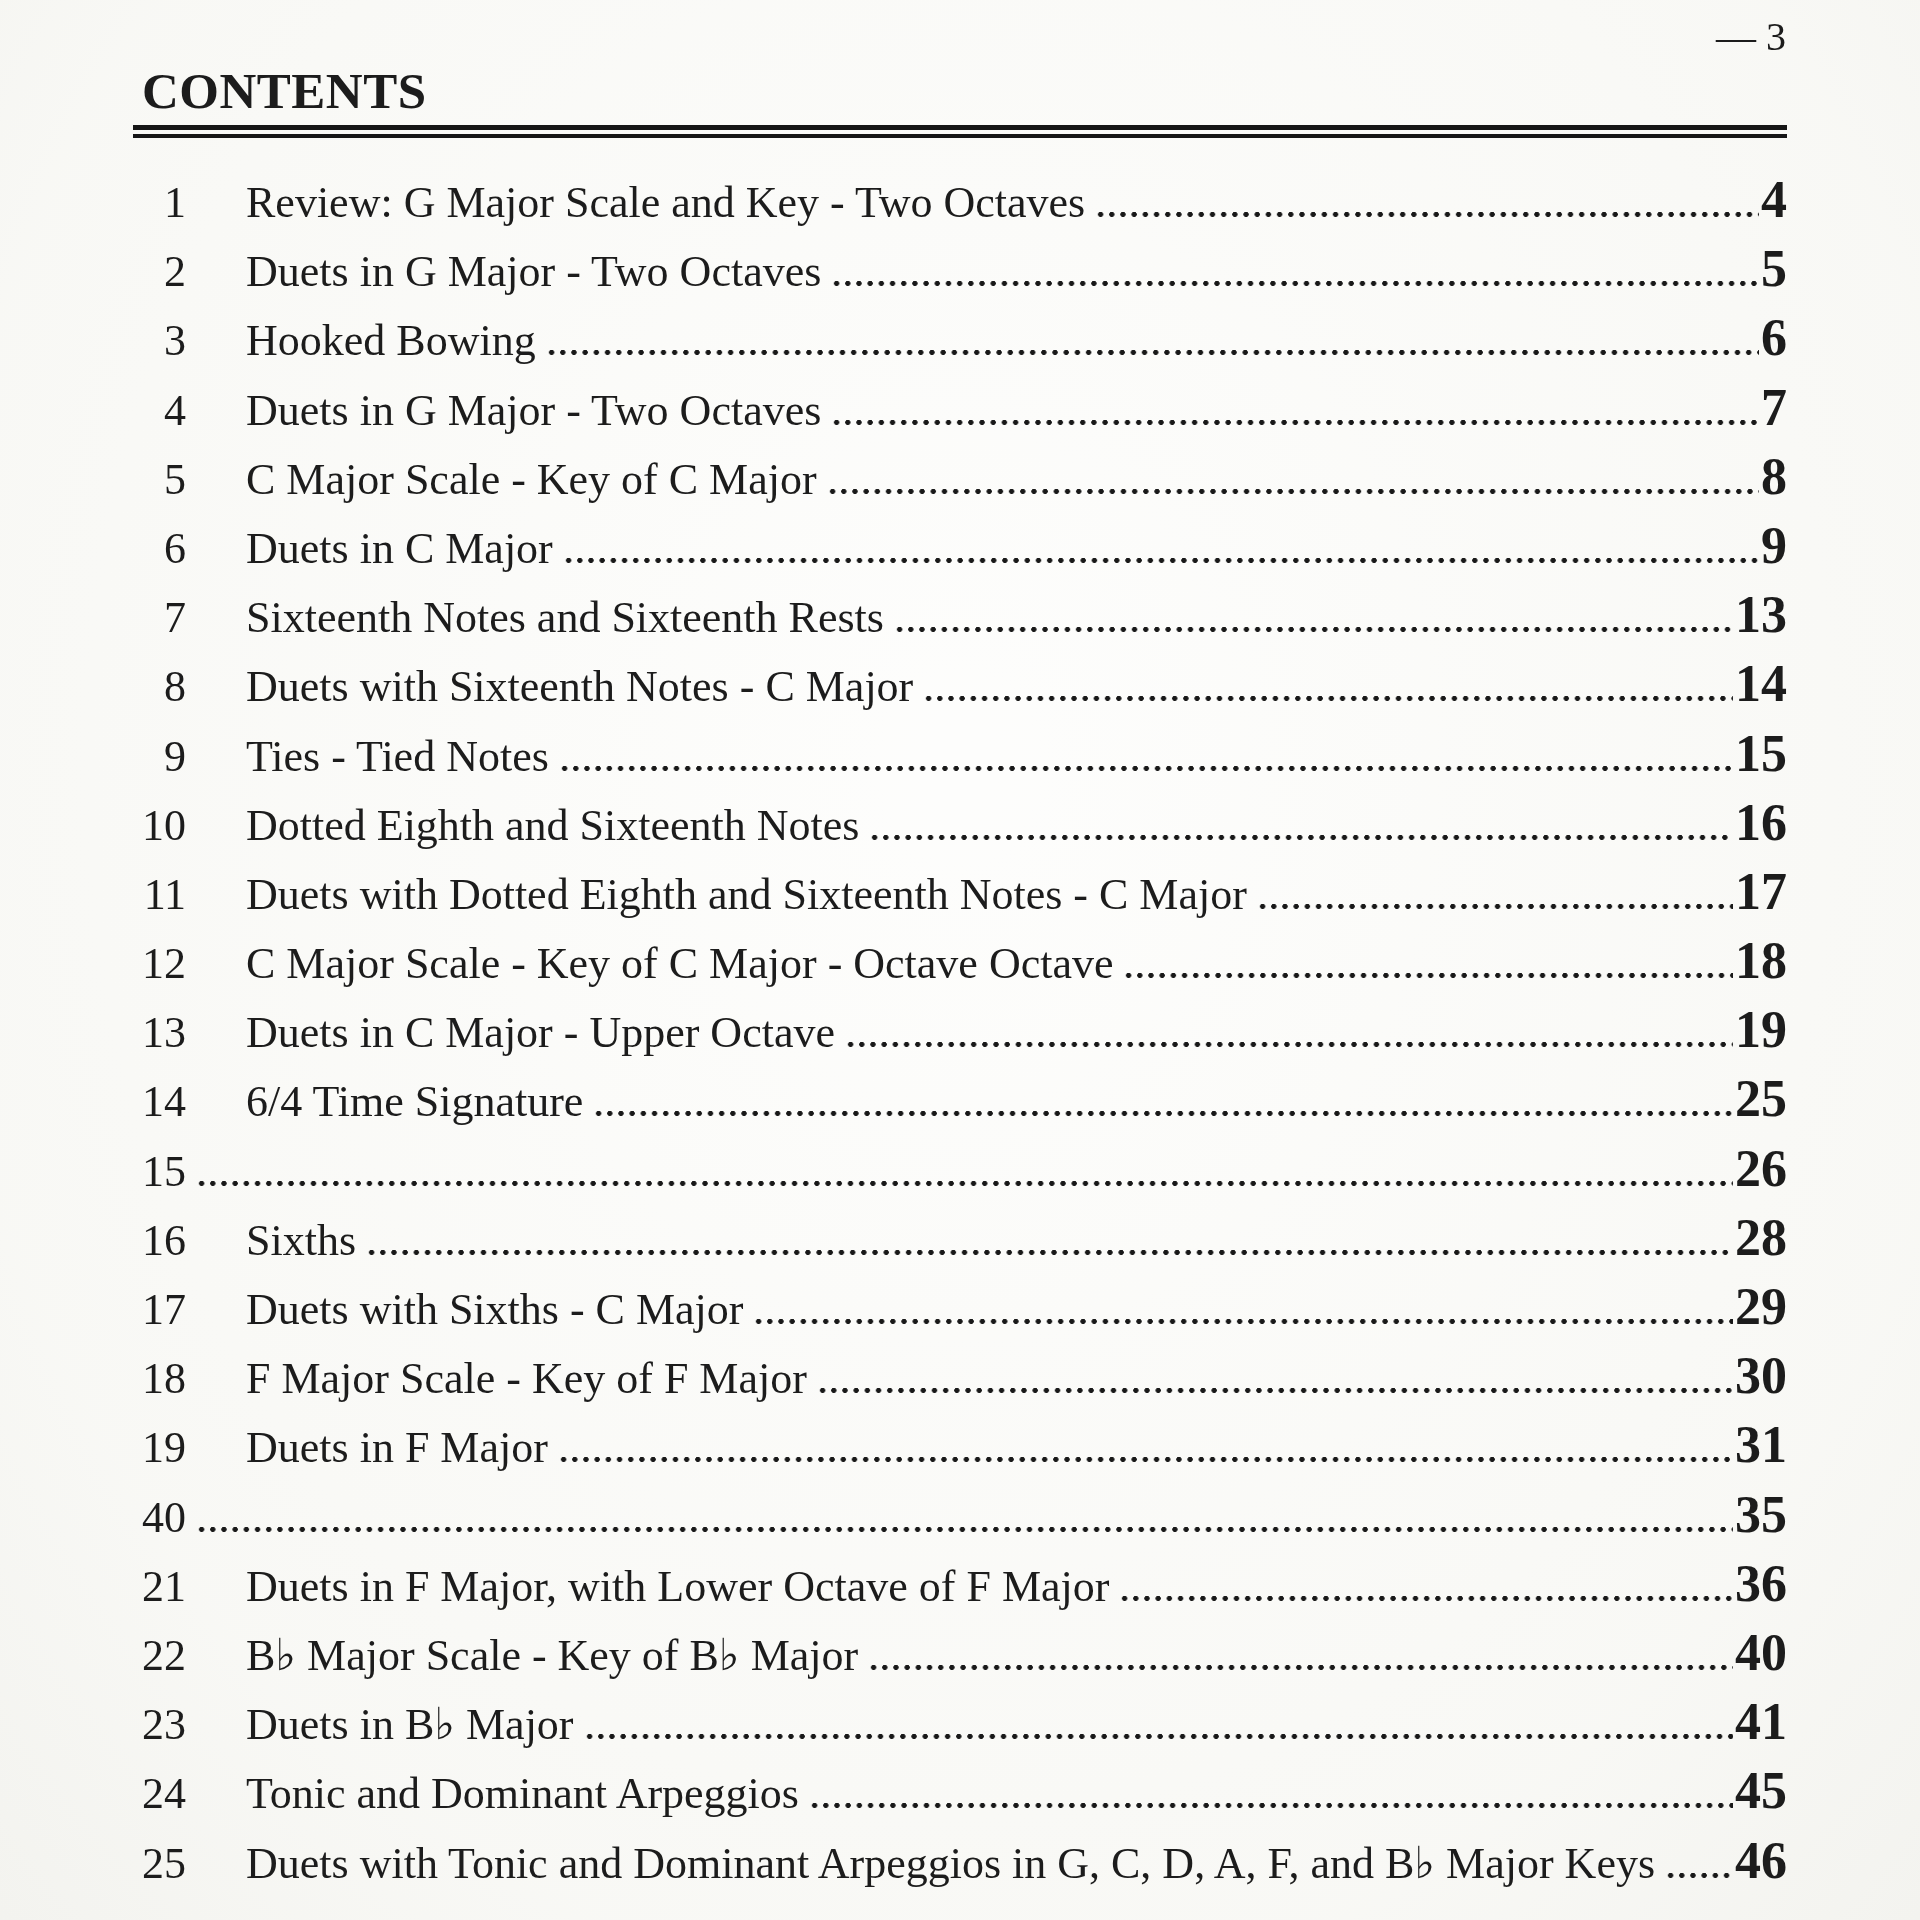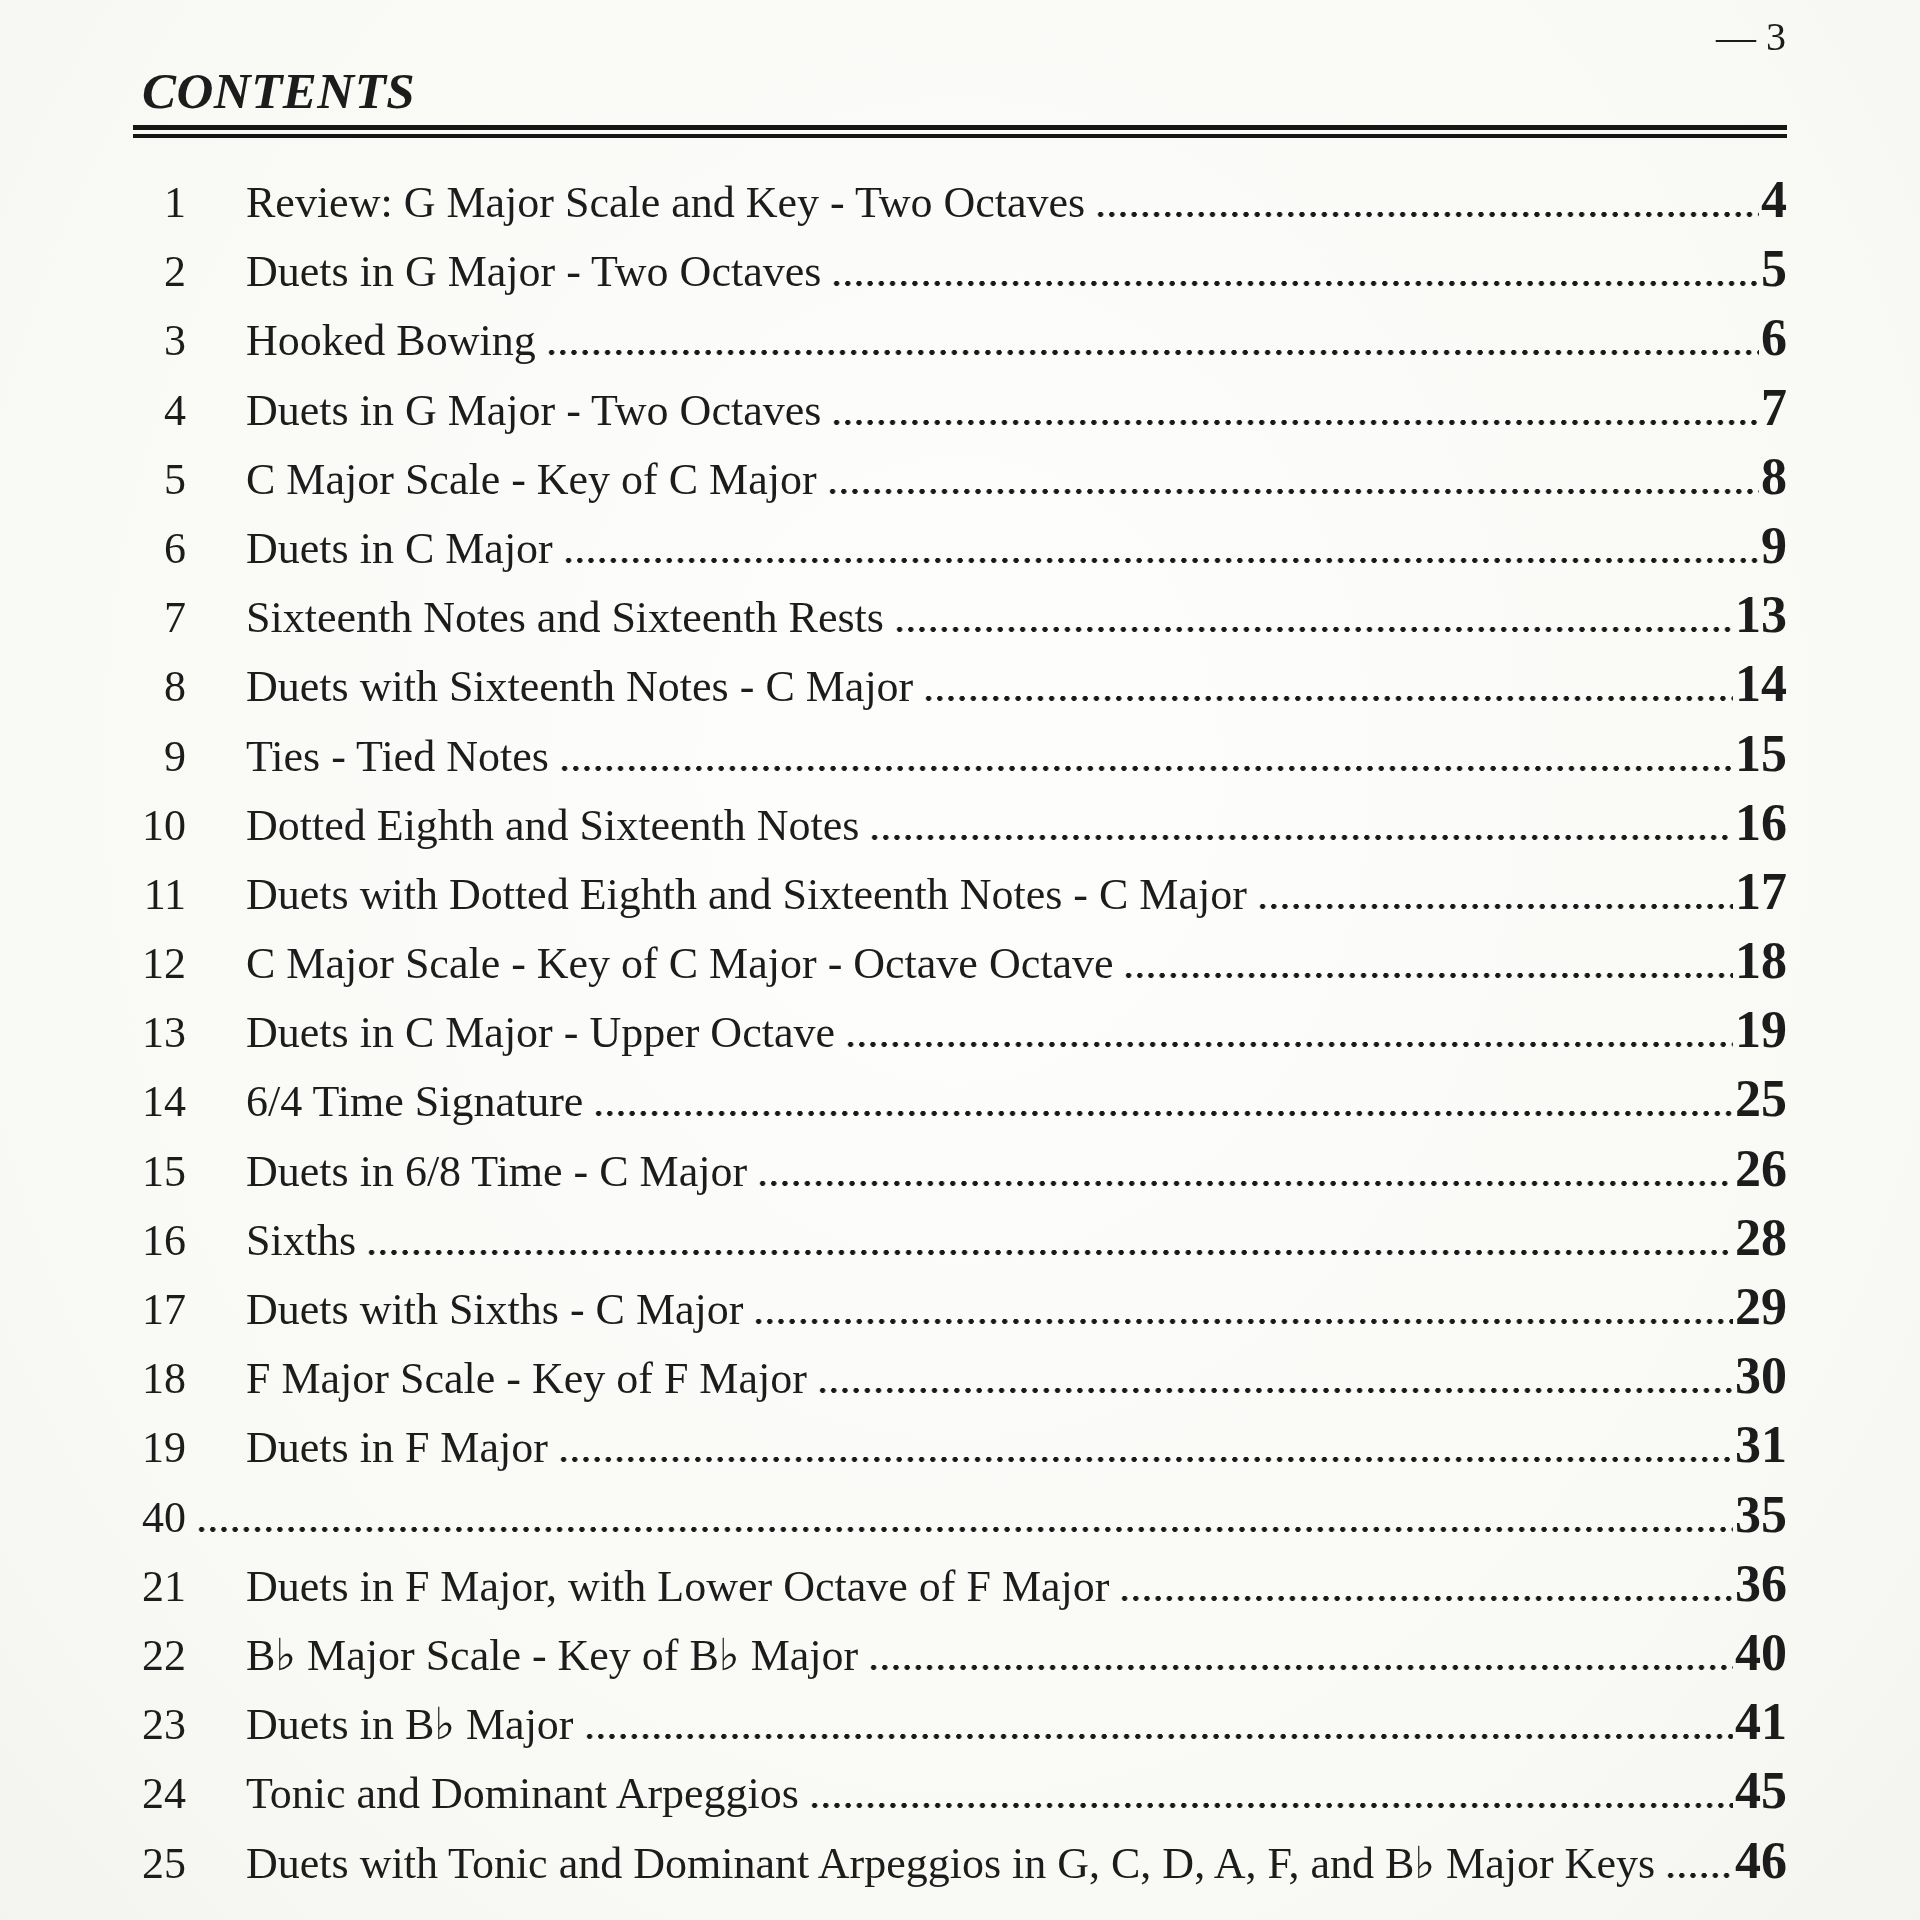--- a/index.html
+++ b/index.html
@@ -33,21 +33,20 @@
   }
   .contents-title {
     position: absolute;
     left: 142px;
     top: 66px;
     font-size: 51px;
     line-height: 1;
     font-weight: bold;
     letter-spacing: 0.5px;
     margin: 0;
-    font-style: italic;
   }
   .double-rule {
     position: absolute;
     left: 133px;
     right: 133px;
     top: 125px;
     height: 4px;
     border-top: 5px solid #161616;
     border-bottom: 4px solid #161616;
   }
@@ -186,21 +185,20 @@
       <span class="pg">19</span>
     </div>
     <div class="row">
       <span class="num">14</span>
       <span class="title">6/4 Time Signature</span>
       <span class="dots"></span>
       <span class="pg">25</span>
     </div>
     <div class="row">
       <span class="num">15</span>
-      <span class="title">Duets in 6/8 Time - C Major</span>
       <span class="dots"></span>
       <span class="pg">26</span>
     </div>
     <div class="row">
       <span class="num">16</span>
       <span class="title">Sixths</span>
       <span class="dots"></span>
       <span class="pg">28</span>
     </div>
     <div class="row">

